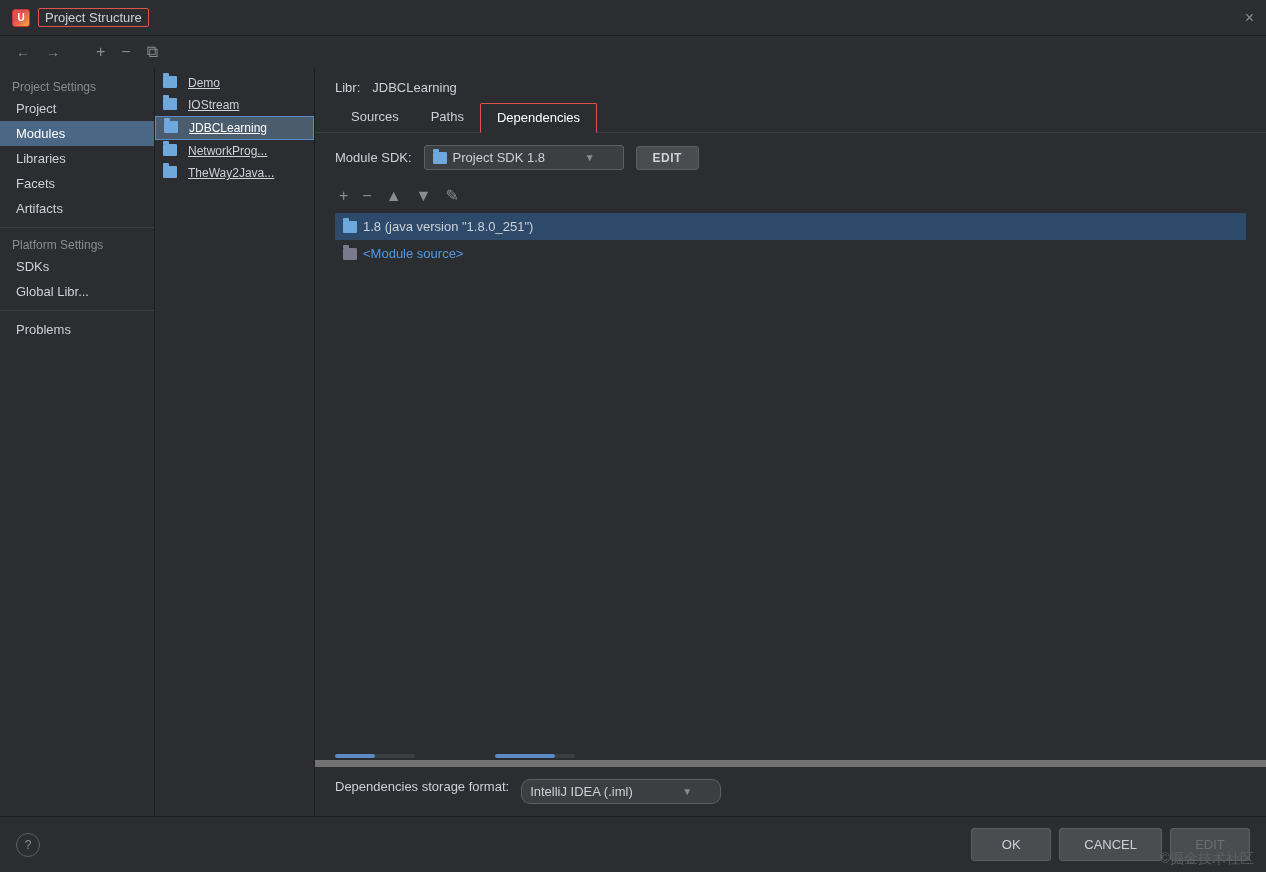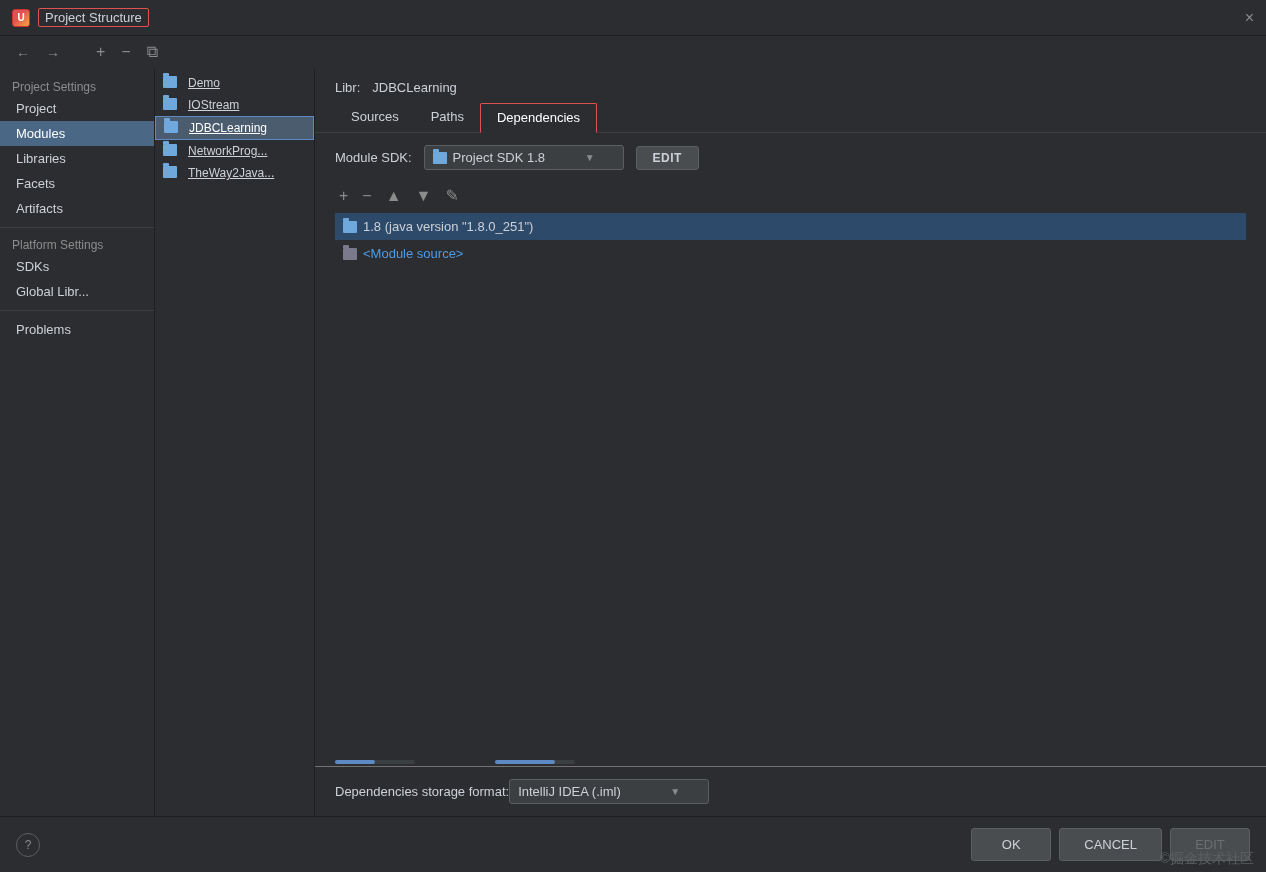--- a/index.html
+++ b/index.html
@@ -355,36 +355,37 @@
       font-size: 13px;
     }
     .dep-text-blue {
       color: #4e9ce8;
       font-size: 13px;
     }
 
     
     .storage-row {
       display: flex;
-      align-items: center;
+      align-items: flex-start;
       padding: 12px 20px;
-      border-top: 1px solid #737373;
+      gap: 12px;
+      border-top: 7px solid #737373;
       margin-top: auto;
     }
     .storage-label {
       color: #cdd1d8;
       font-size: 13px;
     }
     .storage-select {
       background: #3c3f41;
       border: 1px solid #5c5f61;
       color: #cdd1d8;
       padding: 4px 28px 4px 8px;
       font-size: 13px;
-      border-radius: 3px;
+      border-radius: 9px;
       cursor: pointer;
       display: flex;
       align-items: center;
       gap: 8px;
       min-width: 200px;
     }
 
     
     .scroll-bars-row {
       display: flex;

